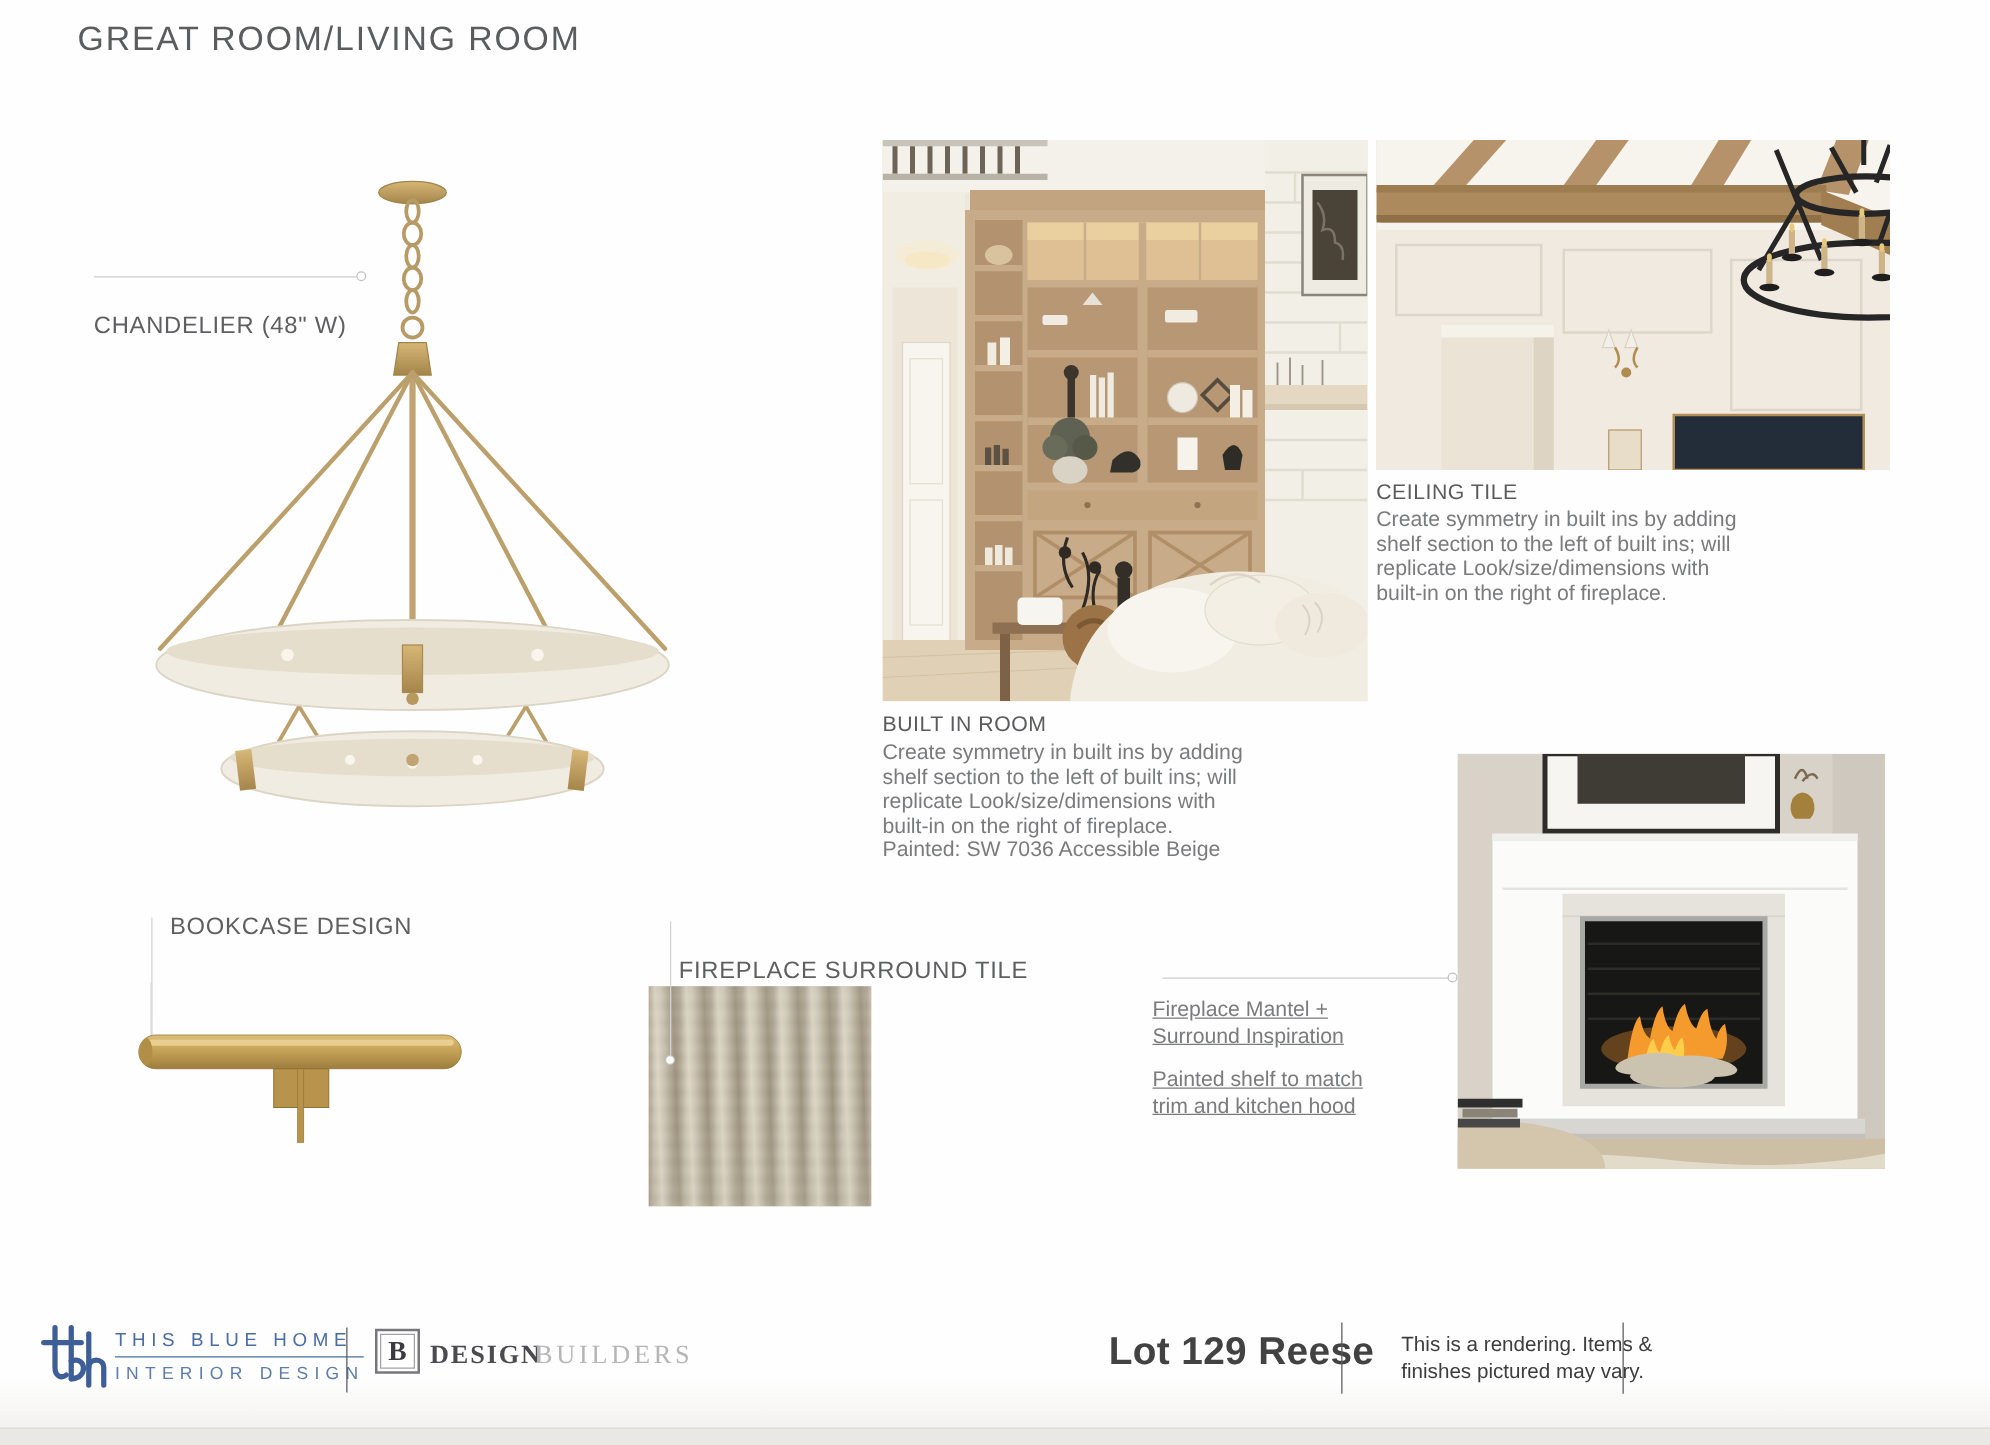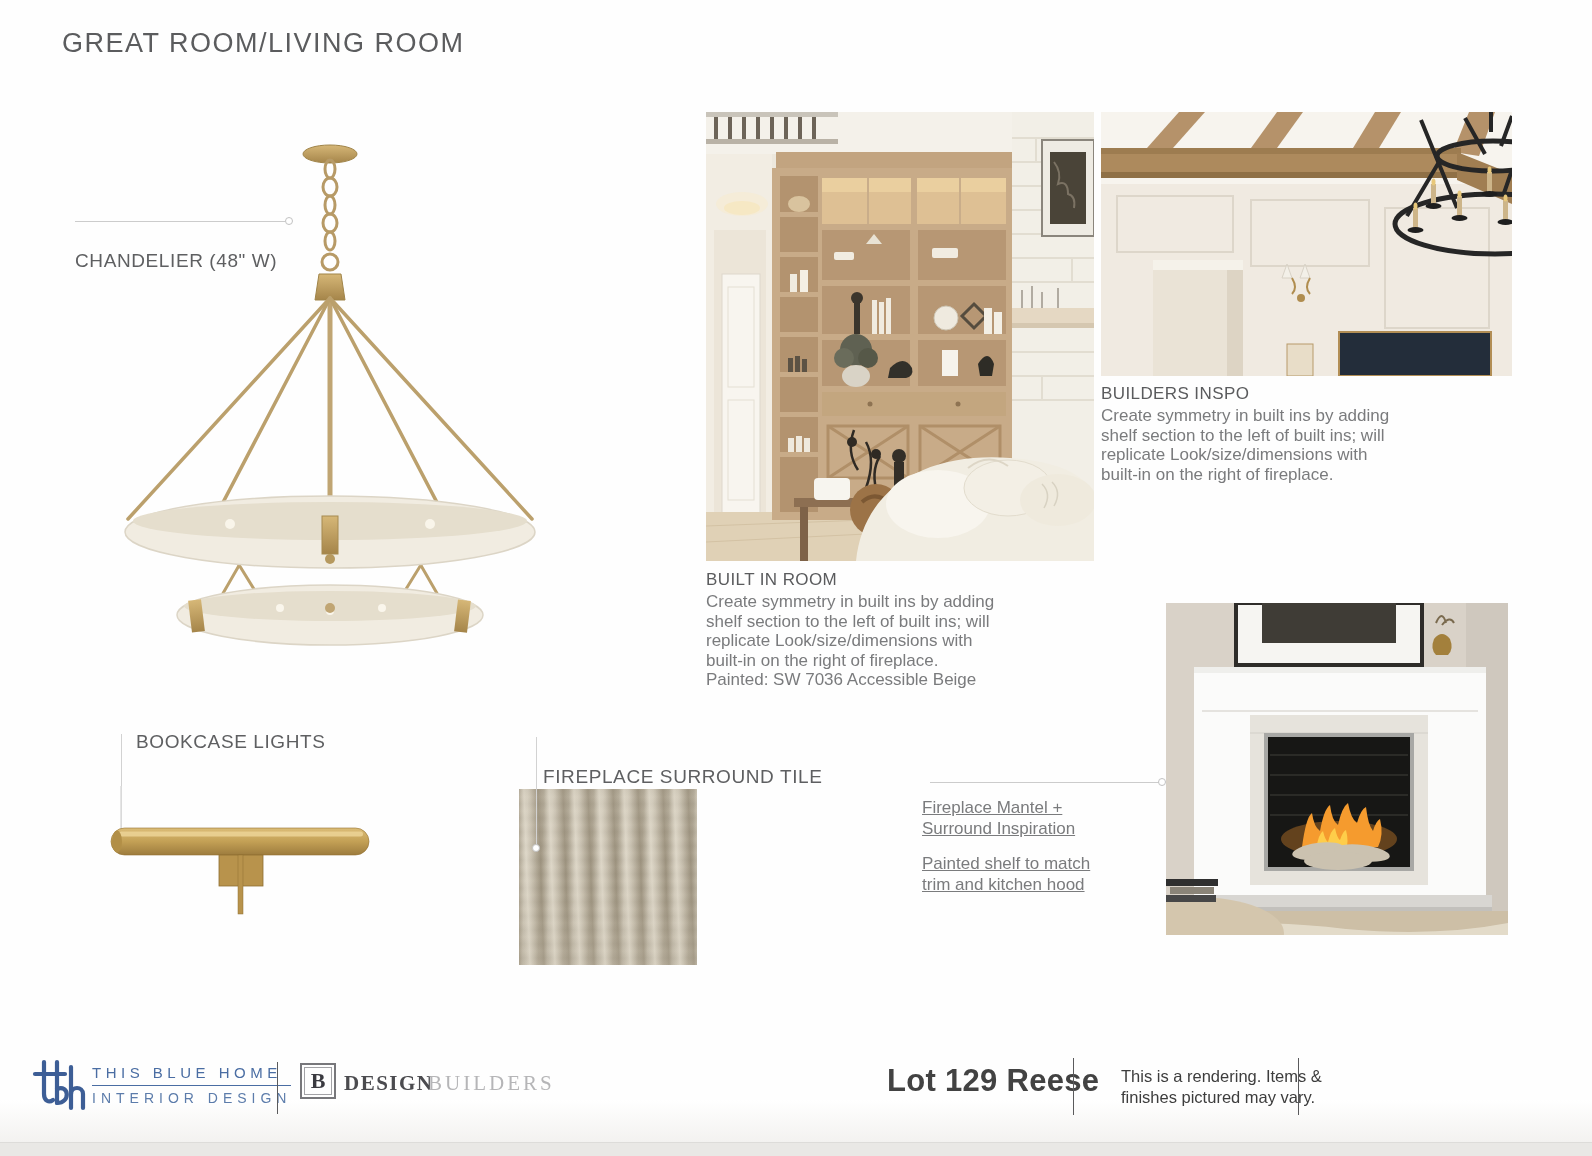--- a/index.html
+++ b/index.html
@@ -1,21 +1,21 @@
 <!DOCTYPE html>
 <html><head>
 <meta charset="utf-8">
 <style>
   html,body{margin:0;padding:0;background:#ffffff;}
   #board{position:relative;width:1592px;height:1156px;background:#fefefe;overflow:hidden;
          font-family:"Liberation Sans", sans-serif;}
   .abs{position:absolute;}
 
   
-  .page-title{left:62px;top:28px;font-size:27px;letter-spacing:1.5px;color:#5b5c5e;font-weight:500;}
+  .page-title{left:62px;top:16px;font-size:27px;letter-spacing:1.5px;color:#5b5c5e;font-weight:500;}
   .item-label{font-size:19px;letter-spacing:.6px;color:#5e5f61;font-weight:500;}
   .cap-head{font-size:17px;letter-spacing:.4px;color:#5a5b5d;font-weight:500;margin-bottom:2px;}
   .cap-body{font-size:17px;color:#7a7b7d;line-height:19.5px;}
   .cap-body span{display:block;}
   .annot{font-size:17px;color:#7a7b7d;line-height:21px;}
   .annot span{display:block;}
   .para-gap{height:14px;}
 
   
   .lead-h{height:0;border-top:1.5px solid #cccccc;}
@@ -373,21 +373,21 @@
             <ellipse cx="358.5" cy="82" rx="2" ry="3.5"></ellipse>
           <ellipse cx="388.5" cy="58" rx="2" ry="3.5"></ellipse>
             <ellipse cx="314.5" cy="94" rx="2" ry="3.5"></ellipse>
           <ellipse cx="404.5" cy="86" rx="2" ry="3.5"></ellipse>
         </g>
       </g>
     </svg>
   </div>
 
   <div class="abs" style="left:1101px;top:384px;width:420px;">
-    <div class="cap-head">BUILDERS INSPO</div>
+    <div class="cap-head">CEILING TILE</div>
     <div class="cap-body">
       <span>Create symmetry in built ins by adding</span>
       <span>shelf section to the left of built ins; will</span>
       <span>replicate Look/size/dimensions with</span>
       <span>built-in on the right of fireplace.</span>
     </div>
   </div>
 
   <div class="abs photo" style="left:1166px;top:603px;width:342px;height:332px;">
     <svg width="342" height="332" viewBox="0 0 342 332">
@@ -445,21 +445,21 @@
   <div class="abs annot" style="left:922px;top:797px;width:240px;text-decoration:underline;">
     <span>Fireplace Mantel +</span>
     <span>Surround Inspiration</span>
     <span class="para-gap"></span>
     <span>Painted shelf to match</span>
     <span>trim and kitchen hood</span>
   </div>
 
   <div class="abs lead-v" style="left:121px;top:734px;height:110px;"></div>
   <div class="abs lead-dot" style="left:117px;top:842px;"></div>
-  <div class="abs item-label" style="left:136px;top:731px;">BOOKCASE LIGHTS</div>
+  <div class="abs item-label" style="left:136px;top:731px;">BOOKCASE DESIGN</div>
 
   <div class="abs" style="left:95px;top:786px;width:290px;height:132px;">
     <svg width="290" height="132" viewBox="0 0 290 132">
       <defs>
         <linearGradient id="plG" x1="0" y1="0" x2="0" y2="1">
           <stop offset="0" stop-color="#dcbd78"></stop>
             <stop offset=".5" stop-color="#c3a055"></stop>
             <stop offset="1" stop-color="#9d7c3e"></stop>
         </linearGradient>
       </defs>

